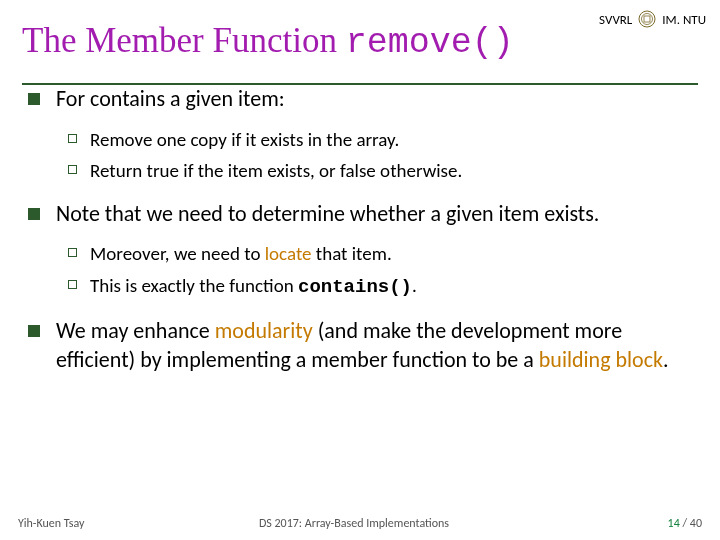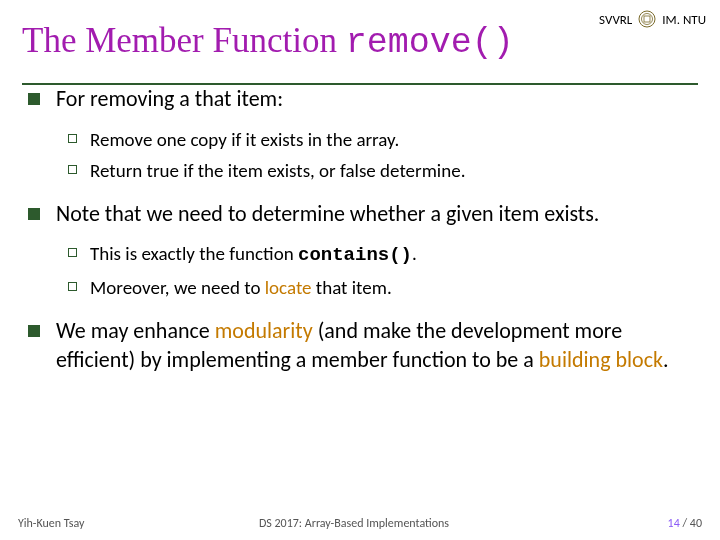--- a/index.html
+++ b/index.html
@@ -121,21 +121,21 @@
     font-size: 12px;
     color: #555;
   }
   .footer .center {
     position: absolute;
     left: 0;
     right: 12px;
     text-align: center;
   }
   .footer .right .pg {
-    color: #8b5cf6;
+    color: #15803d;
   }
 </style>
 </head>
 <body>
 
 <div class="slide">
 
   <div class="header-bar">
     <span>SVVRL</span>
     <span class="logo">
@@ -152,39 +152,39 @@
     <div class="title">
       <span>The Member Function </span><span class="mono">remove()</span>
     </div>
     <hr class="title-rule">
   </div>
 
   <div class="content">
     <ul class="lvl1">
 
       <li>
-        <span>For removing a that item:</span>
+        <span>For contains a given item:</span>
         <ul class="lvl2">
           <li>
             <span>Remove one copy if it exists in the array.</span>
           </li>
           <li>
-            <span>Return true if the item exists, or false determine.</span>
+            <span>Return true if the item exists, or false otherwise.</span>
           </li>
         </ul>
       </li>
 
       <li>
         <span>Note that we need to determine whether a given item exists.</span>
         <ul class="lvl2">
           <li>
+            <span>Moreover, we need to </span><span class="hl">locate</span><span> that item.</span>
+          </li>
+          <li>
             <span>This is exactly the function </span><span class="mono-inline">contains()</span><span>.</span>
-          </li>
-          <li>
-            <span>Moreover, we need to </span><span class="hl">locate</span><span> that item.</span>
           </li>
         </ul>
       </li>
 
       <li>
         <span>We may enhance </span><span class="hl">modularity</span><span> (and make the development more efficient) by implementing a member function to be a </span><span class="hl">building block</span><span>.</span>
       </li>
 
     </ul>
   </div>

